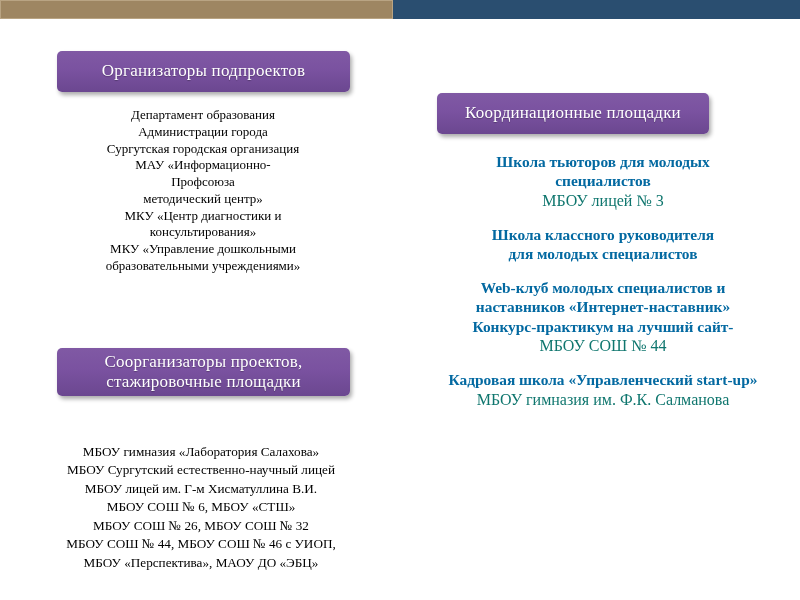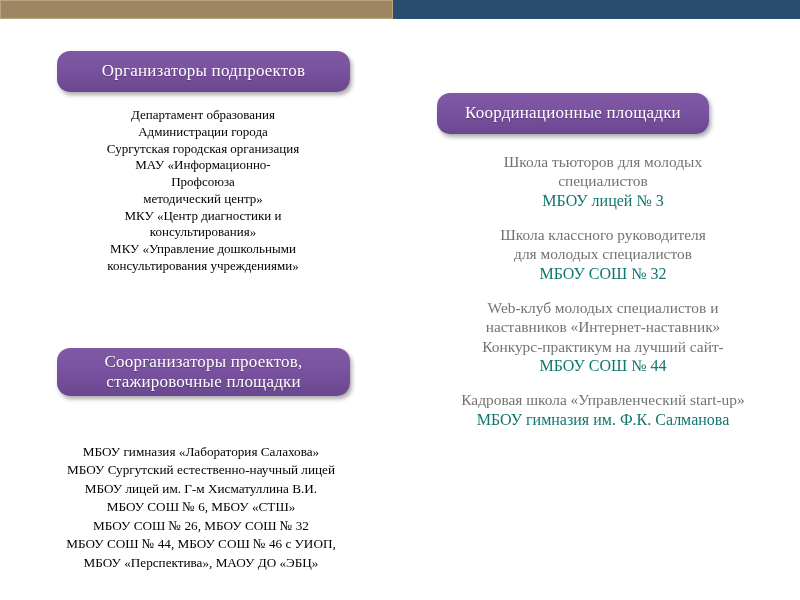--- a/index.html
+++ b/index.html
@@ -36,21 +36,21 @@
   .topbar-blue {
     flex: 1 1 auto;
     height: 19px;
     background: #2a4e70;
   }
 
   
   .banner {
     position: absolute;
     box-sizing: border-box;
-    border-radius: 13px;
+    border-radius: 5px;
     background: linear-gradient(180deg, #8059a4 0%, #7a52a0 45%, #6b4790 100%);
     box-shadow: 2px 3px 4px rgba(0, 0, 0, 0.33);
     color: #ffffff;
     text-align: center;
     display: flex;
     align-items: center;
     justify-content: center;
     line-height: 1.18;
     letter-spacing: 0.2px;
     text-shadow: 0 1px 1px rgba(0, 0, 0, 0.28);
@@ -105,22 +105,22 @@
   #coordination-list {
     left: 408px;
     top: 152px;
     width: 390px;
     font-size: 15.4px;
     line-height: 1.26;
   }
   #coordination-list .group { margin-bottom: 14px; }
   #coordination-list .group:last-child { margin-bottom: 11px; }
   #coordination-list .head {
-    color: #737373;
-    font-weight: normal;
+    color: #0369a1;
+    font-weight: bold;
   }
   #coordination-list .sub {
     color: #0f766e;
     font-weight: normal;
     font-size: 16px;
   }
 </style>
 </head>
 <body>
 
@@ -136,21 +136,21 @@
 <div class="textblock" id="organizers-list">
   <div class="line">Департамент образования</div>
   <div class="line">Администрации города</div>
   <div class="line">Сургутская городская организация</div>
   <div class="line">МАУ «Информационно-</div>
   <div class="line">Профсоюза</div>
   <div class="line">методический центр»</div>
   <div class="line">МКУ «Центр диагностики и</div>
   <div class="line">консультирования»</div>
   <div class="line">МКУ «Управление дошкольными</div>
-  <div class="line">консультирования учреждениями»</div>
+  <div class="line">образовательными учреждениями»</div>
 </div>
 
 <div class="banner" id="banner-coorganizers">
   <span>
     <span>Соорганизаторы проектов,</span><br>
     <span>стажировочные площадки</span>
   </span>
 </div>
 
 <div class="textblock" id="coorganizers-list">
@@ -171,21 +171,20 @@
 
   <div class="group">
     <div class="head">Школа тьюторов для молодых</div>
     <div class="head">специалистов</div>
     <div class="sub">МБОУ лицей № 3</div>
   </div>
 
   <div class="group">
     <div class="head">Школа классного руководителя</div>
     <div class="head">для молодых специалистов</div>
-    <div class="sub">МБОУ СОШ № 32</div>
   </div>
 
   <div class="group">
     <div class="head">Web-клуб молодых специалистов и</div>
     <div class="head">наставников «Интернет-наставник»</div>
     <div class="head">Конкурс-практикум на лучший сайт-</div>
     <div class="sub">МБОУ СОШ № 44</div>
   </div>
 
   <div class="group">

